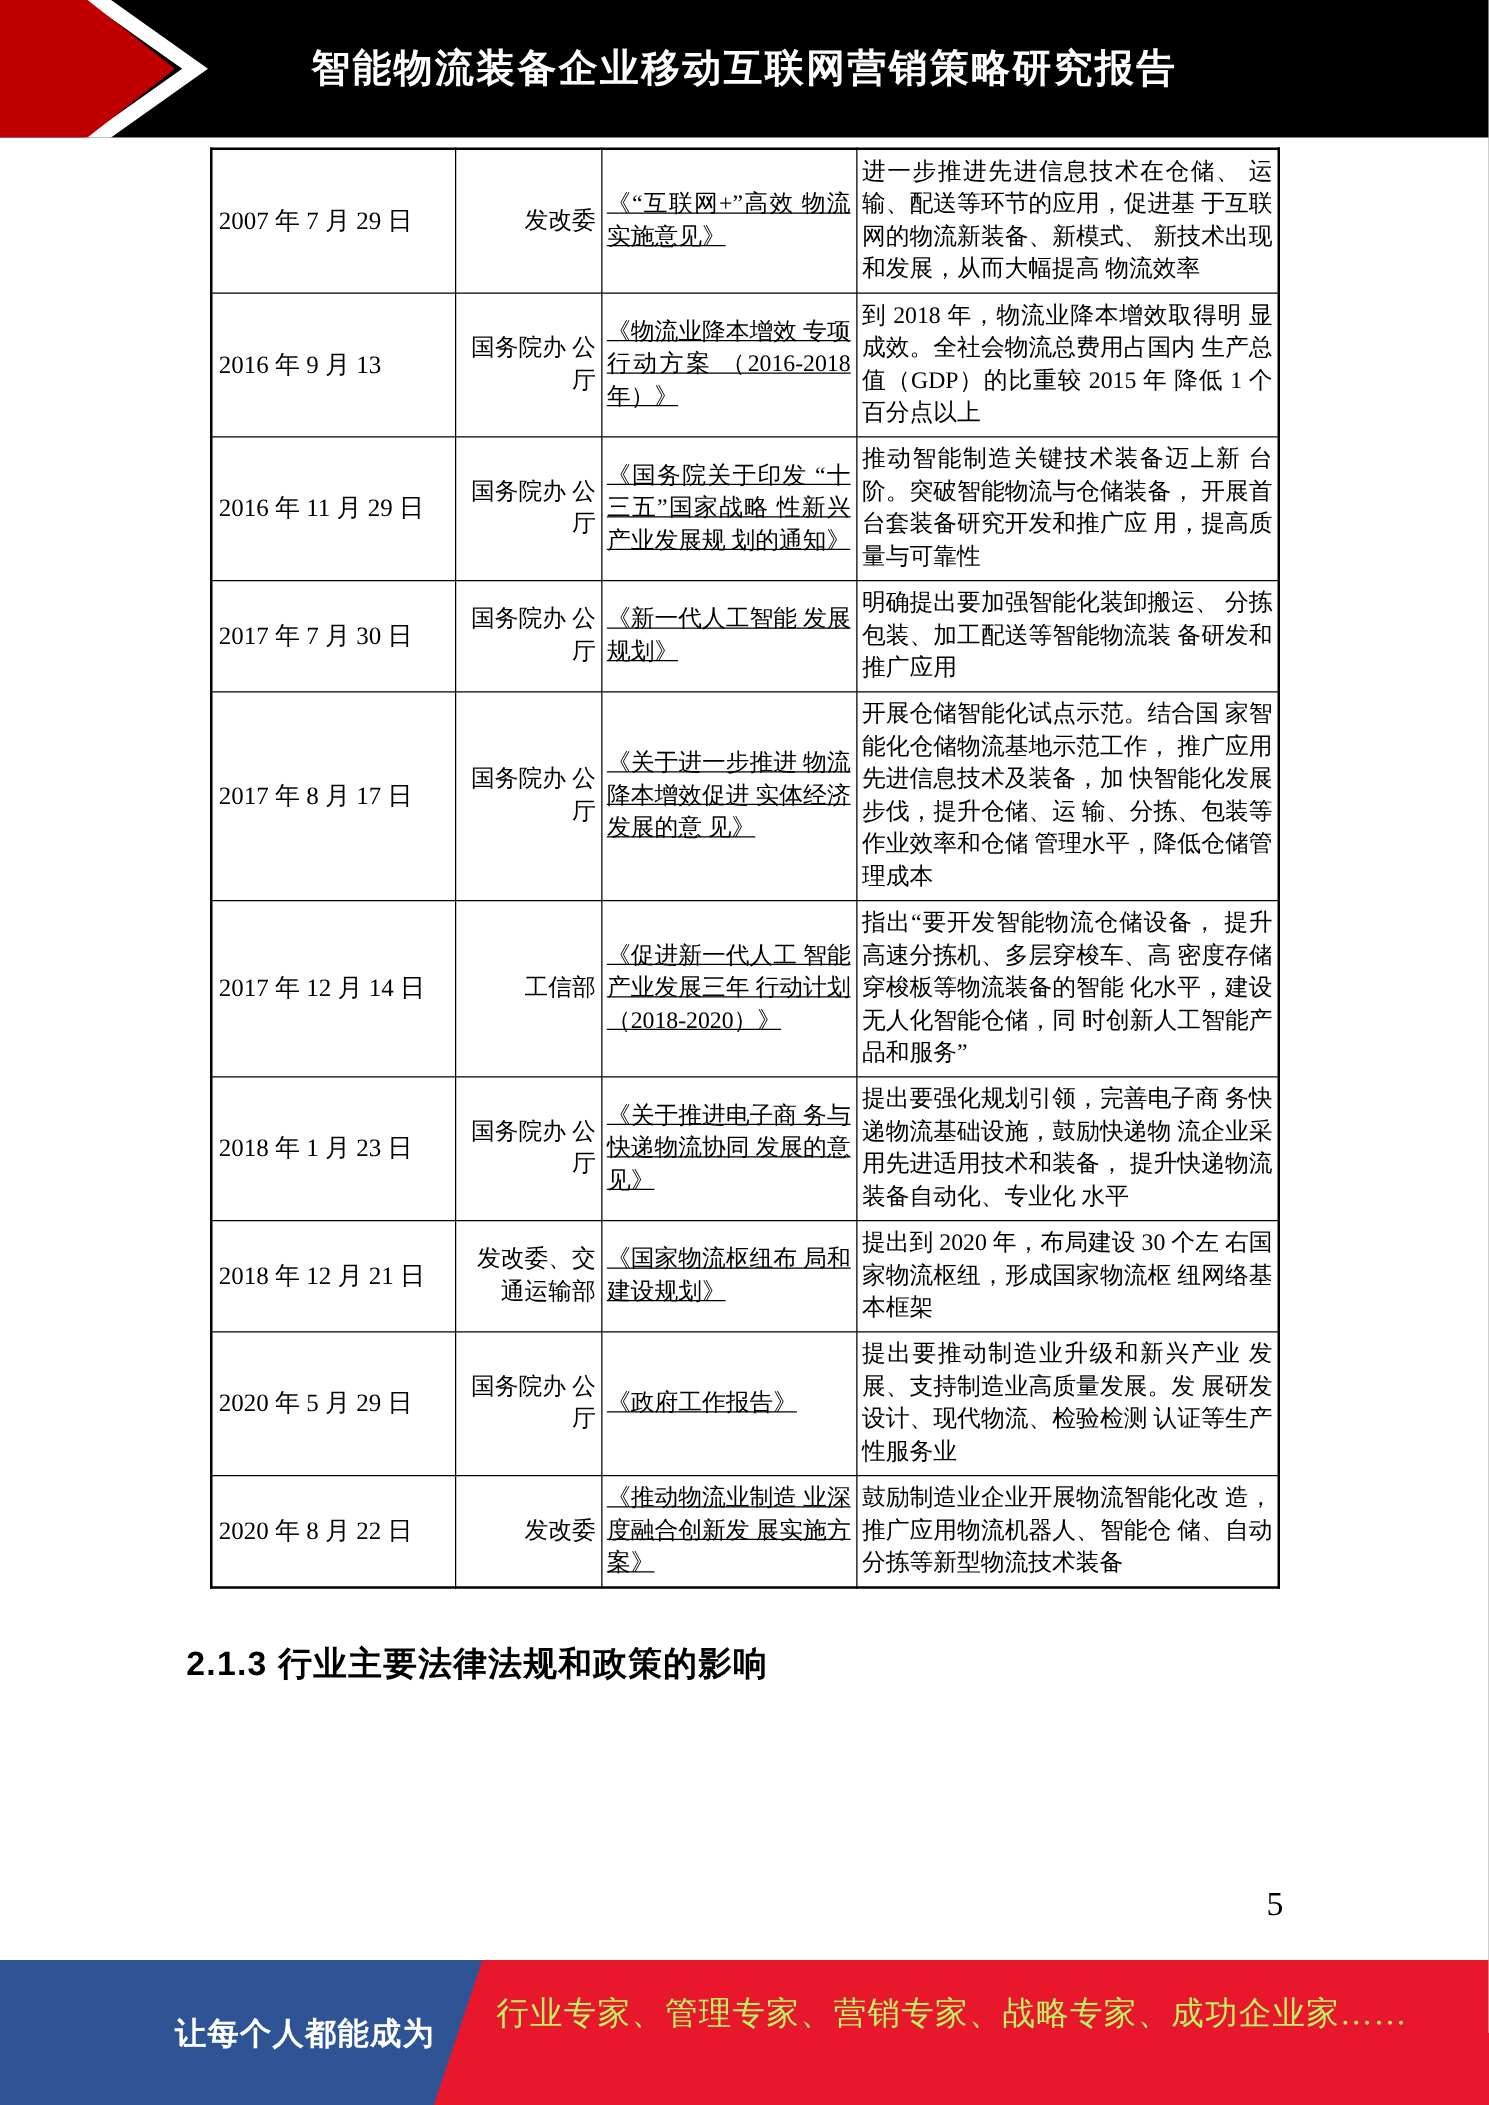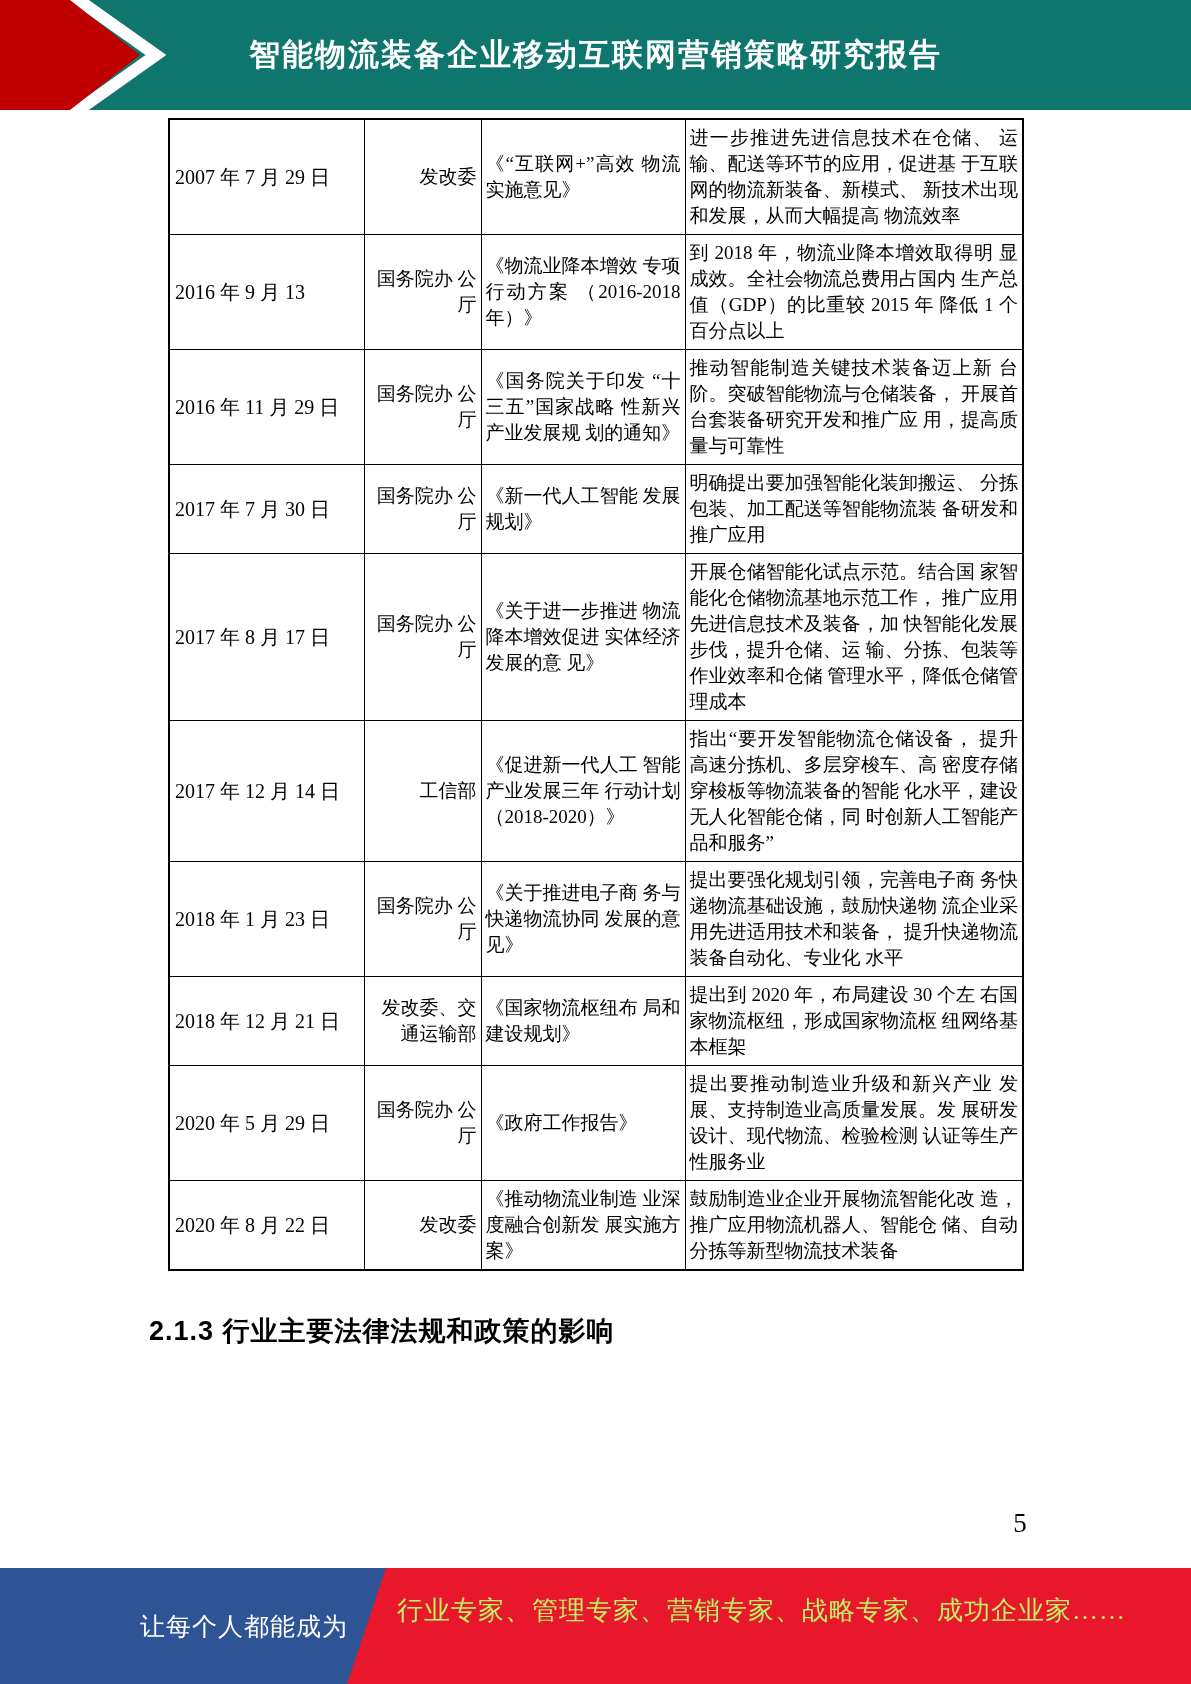--- a/index.html
+++ b/index.html
@@ -4,21 +4,21 @@
 <style>
   html,body{margin:0;padding:0;background:#888;}
   .page{
     position:relative;width:1191px;height:1684px;margin:0 auto;
     background:#ffffff;overflow:hidden;
     font-family:"Liberation Serif", serif;color:#000;
   }
   
   .banner{
     position:absolute;left:0;top:0;width:1191px;height:110px;
-    background:#0f766e;overflow:hidden;
+    background:#000000;overflow:hidden;
   }
   .banner-arrow{position:absolute;left:0;top:0;}
   .banner-title{
     position:absolute;left:0;top:0;width:1191px;height:110px;
     display:flex;align-items:center;justify-content:center;
     color:#ffffff;font-family:"Liberation Sans",sans-serif;
     font-weight:bold;font-size:31px;letter-spacing:2px;
   }
   
   .policy-table{
@@ -26,21 +26,21 @@
     border-collapse:collapse;table-layout:fixed;width:854px;
     border:2px solid #000;
     font-size:19px;line-height:26px;
   }
   .policy-table td{
     border:1px solid #000;vertical-align:middle;padding:5px 4px;
     overflow:hidden;
   }
   td.c-date{text-align:left;padding-left:5px;font-size:20px;}
   td.c-agency{text-align:right;margin-top:38px;}
-  td.c-policy{text-align:justify;}
+  td.c-policy{text-align:justify;text-decoration:underline;}
   td.c-content{text-align:justify;}
   
   .sec-heading{
     position:absolute;left:133px;top:1313px;width:950px;
     font-family:"Liberation Sans",sans-serif;font-weight:bold;
     font-size:27px;letter-spacing:1px;margin-left:16px;
   }
   .body-par{
     position:absolute;left:123px;top:1383px;width:943px;
     font-size:21px;line-height:47px;text-align:justify;
@@ -56,21 +56,21 @@
     background:#e8172c;overflow:hidden;
   }
   .footer-blue{
     position:absolute;left:0;top:0;width:400px;height:116px;
     background:#2e5496;
     clip-path:polygon(0 0, 386px 0, 347px 116px, 0 116px);
   }
   .footer-left-text{
     position:absolute;left:140px;top:0;height:116px;
     display:flex;align-items:center;
-    color:#fff;font-size:25px;letter-spacing:1px;
+    color:#fff;font-size:25px;letter-spacing:1px;font-weight:bold;
   }
   .footer-right-text{
     position:absolute;left:397px;top:0;height:84px;
     display:flex;align-items:center;
     color:#bef264;font-size:26px;letter-spacing:1px;
   }
 </style>
 </head>
 <body>
 

